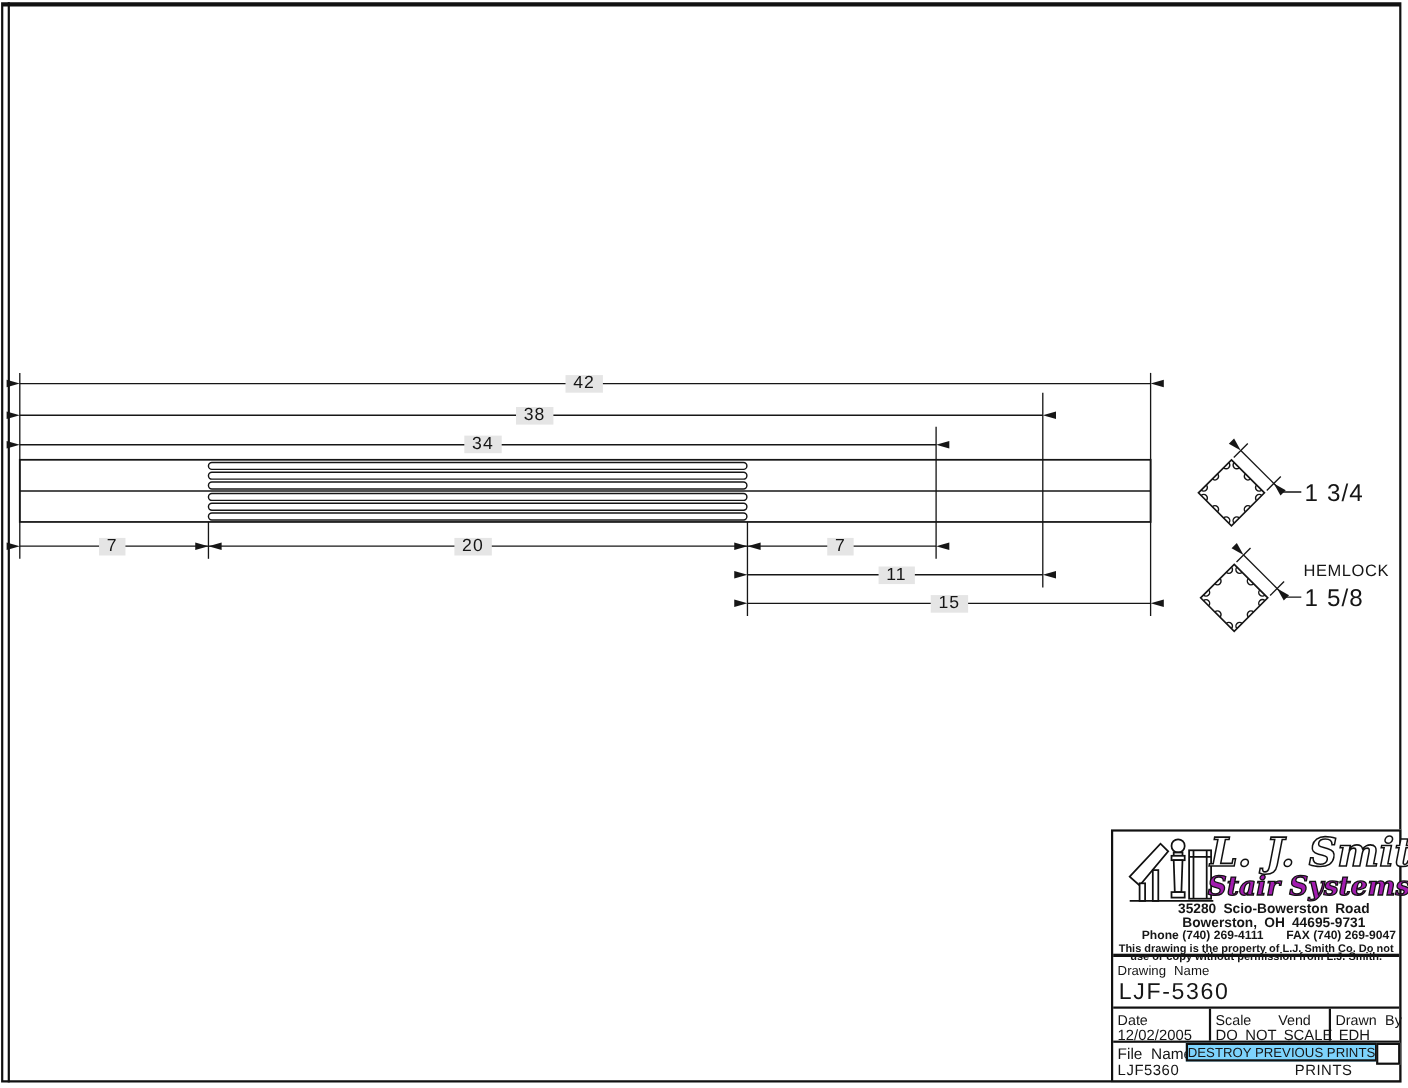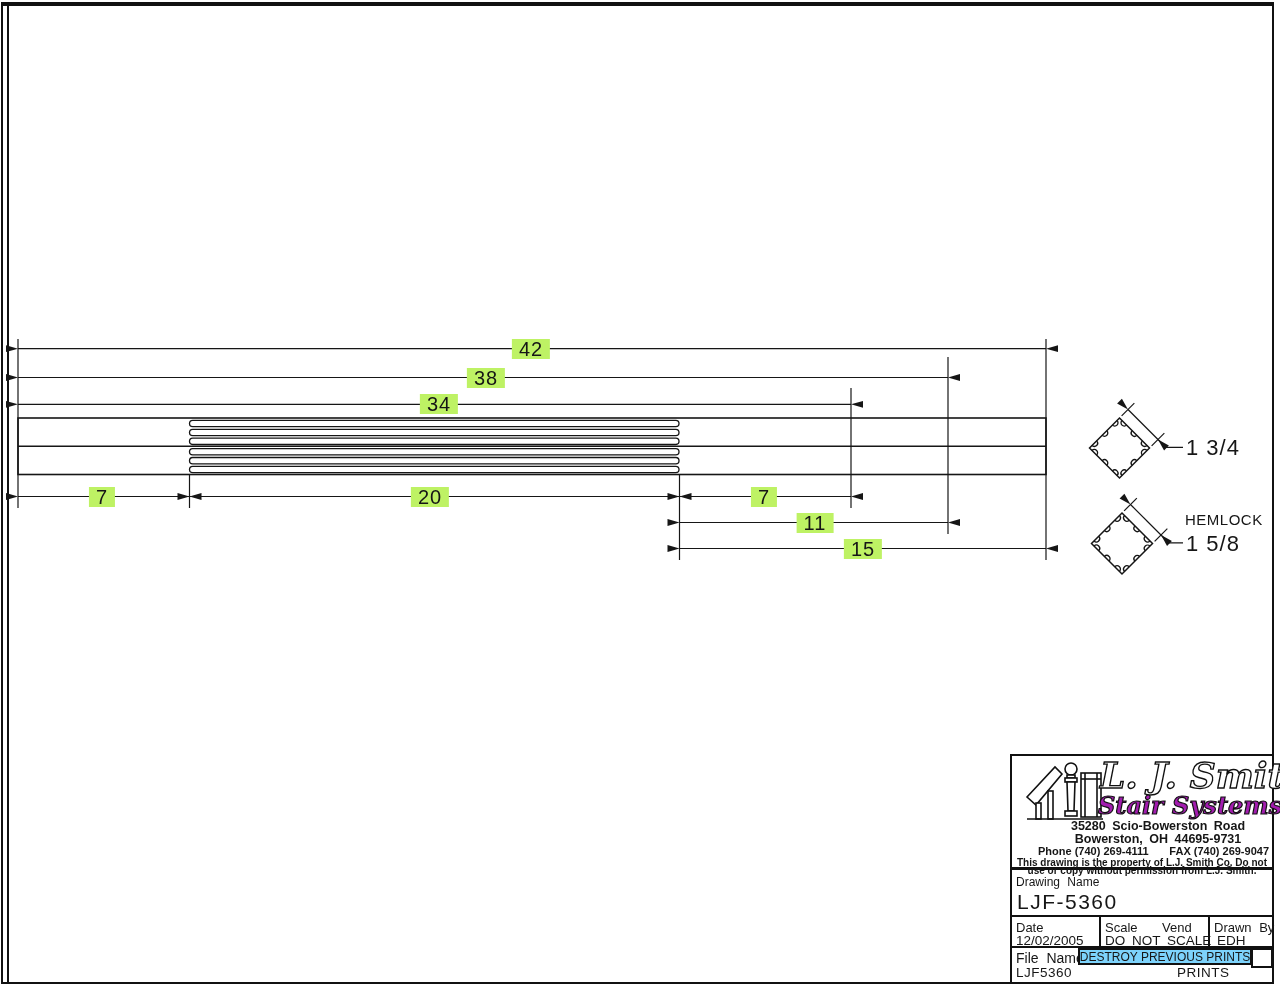--- a/index.html
+++ b/index.html
@@ -3,22 +3,22 @@
 <meta charset="utf-8">
 <style>
   html,body{margin:0;padding:0;background:#fff;}
   .page{position:relative;width:1280px;height:989px;background:#ffffff;
         font-family:"Liberation Sans",sans-serif;color:#161616;overflow:hidden;}
   .sheet-border{position:absolute;left:1px;top:2px;width:1273px;height:982px;
         border:2px solid #111;border-top-width:4px;box-sizing:border-box;}
   .sheet-border-inner-left{position:absolute;left:7px;top:2px;width:2px;height:982px;background:#111;}
   svg.linework{position:absolute;left:0;top:0;}
 
-  .dim{position:absolute;transform:translate(-50%,-50%);font-size:20px;letter-spacing:1px;
-       background:#bef264;padding:0 7px;line-height:1;white-space:nowrap;}
+  .dim{position:absolute;transform:translate(-50%,-50%);font-size:16px;letter-spacing:1px;
+       background:#e5e5e5;padding:0 7px;line-height:1;white-space:nowrap;}
   .sec{position:absolute;transform:translateY(-50%);font-size:22px;letter-spacing:1px;
        line-height:1;white-space:nowrap;}
   .sec.small{font-size:15px;letter-spacing:.5px;}
 
   
   .tb{position:absolute;left:1010px;top:754px;width:264px;height:230px;
       border:2.5px solid #111;box-sizing:border-box;background:#fff;}
   .tb *{box-sizing:border-box;}
   .tb-logo{position:relative;height:114px;border-bottom:3px solid #111;}
   .newel-art{position:absolute;left:13px;top:3px;}

